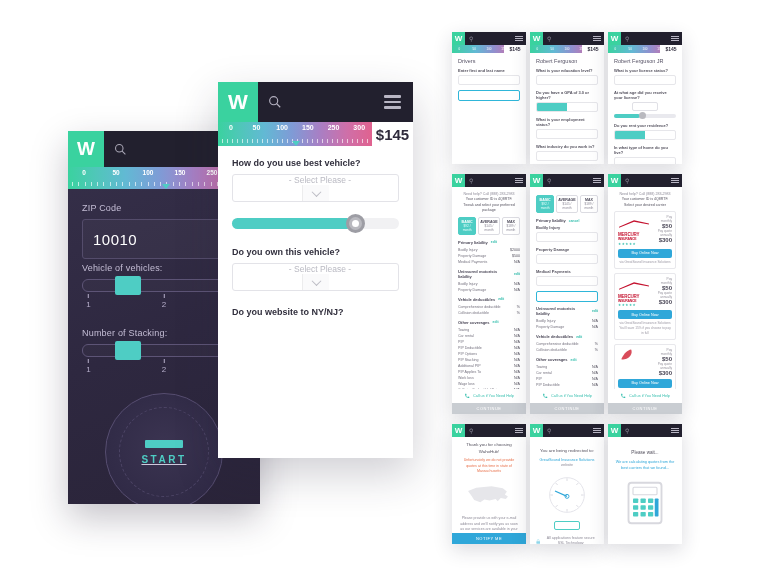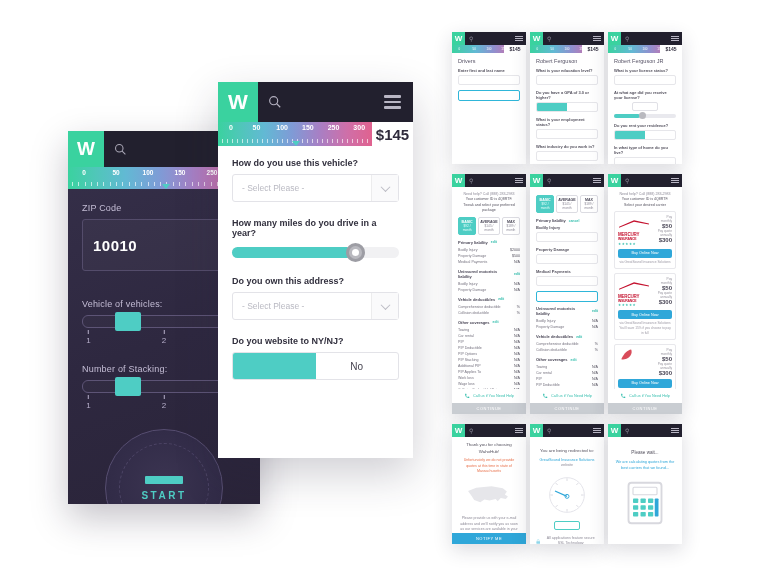--- a/index.html
+++ b/index.html
@@ -34,30 +34,30 @@
   }
   #dark-panel .appbar{height:36px;}
   #dark-panel .logo-sq{width:36px;height:36px;font-size:19px;}
   #dark-panel .ruler{height:22px;}
   #dark-panel .ruler .nums{font-size:6.5px;}
   #dark-panel .ticks i{height:4px;}
   .dp-body{padding:14px 14px 0 14px;color:#cfc9dd;}
   .dp-label{font-size:9px;color:#c3bcd4;margin-bottom:6px;letter-spacing:.2px;}
   .zip-input{
     height:30px;border:1px solid #544c6b;border-radius:3px;background:rgba(255,255,255,.03);
-    display:flex;align-items:center;padding:10px 10px;color:#fff;font-size:15px;font-weight:bold;
-    letter-spacing:.5px;margin-bottom:28px;
+    display:flex;align-items:center;padding:4px 10px;color:#fff;font-size:15px;font-weight:normal;
+    letter-spacing:.5px;margin-bottom:4px;
   }
   .slider-blk{margin-bottom:14px;}
   .track{position:relative;height:11px;border:1px solid #5d5476;border-radius:6px;background:rgba(255,255,255,.02);margin:4px 0 2px;}
   .knob{position:absolute;top:-4px;width:26px;height:19px;background:#4ecdc4;border-radius:2px;}
   .scale{position:relative;height:20px;margin-top:2px;}
   .scale .s{position:absolute;transform:translateX(-50%);text-align:center;font-size:8px;color:#b7afcb;}
   .scale .s i{display:block;width:1px;height:4px;background:#b7afcb;margin:0 auto 2px;}
-  .start-wrap{display:flex;justify-content:center;margin-top:6px;}
+  .start-wrap{display:flex;justify-content:center;margin-top:6px;text-decoration:underline;}
   .start-circle{
     width:116px;height:116px;border-radius:50%;
     border:1px solid #564d70;
     background:radial-gradient(circle at 50% 45%,#3b3451 0%,#322c48 60%,#2d2742 100%);
     display:flex;flex-direction:column;align-items:center;justify-content:center;
   }
   .start-inner{width:88px;height:88px;border-radius:50%;border:1px dashed #4c4465;display:flex;flex-direction:column;align-items:center;justify-content:center;}
   .start-dash{width:38px;height:8px;background:#4ecdc4;border-radius:1px;margin-bottom:6px;}
   .start-txt{color:#4ecdc4;font-size:10px;font-weight:bold;letter-spacing:2.5px;}
 
@@ -71,21 +71,21 @@
   #form-card .ruler{height:24px;width:154px;}
   #form-card .ruler .nums{font-size:7px;}
   #form-card .ticks i{height:4px;}
   .ruler-row{display:flex;align-items:stretch;}
   .price{flex:1;display:flex;align-items:center;justify-content:center;font-size:15px;font-weight:bold;color:#2f2b3c;background:#fff;}
   .fc-body{padding:12px 14px 0 14px;}
   .car-title{font-size:14px;color:#3b3747;margin:4px 0 14px;}
   .q{font-size:9px;font-weight:bold;color:#32303e;margin-bottom:6px;}
   .sel{
     height:26px;border:1px solid #e3e3e8;border-radius:3px;display:flex;align-items:center;
-    justify-content:space-between;margin-bottom:16px;background:#fff;
+    justify-content:space-between;margin-bottom:16px;background:#fff;flex-direction:column;
   }
   .sel span{font-size:8.5px;color:#b9b9c2;padding-left:9px;}
   .caret{width:26px;height:100%;border-left:1px solid #ececed;background:#fafafb;display:flex;align-items:center;justify-content:center;}
   .caret i{width:6px;height:6px;border-right:1.4px solid #bcbcc4;border-bottom:1.4px solid #bcbcc4;transform:rotate(45deg) translate(-1px,-1px);}
   .tip{display:flex;justify-content:flex-end;}
   .tip b{
     display:inline-block;border:1px solid #dedee3;border-radius:3px;background:#fff;
     font-size:10px;color:#4b4757;padding:3px 9px;font-weight:normal;position:relative;
   }
   .tip b:after{content:"";position:absolute;left:50%;bottom:-4px;margin-left:-4px;width:7px;height:7px;background:#fff;border-right:1px solid #dedee3;border-bottom:1px solid #dedee3;transform:rotate(45deg);}
@@ -311,47 +311,42 @@
             <i></i>
             <i></i>
         </div>
         <div class="marker" style="left:48%;border-top:5px solid #4ecdc4;bottom:0;"></div>
       </div>
       <div class="price">$145</div>
     </div>
 
     <div class="fc-body">
 
-      <div class="q">How do you use this vehicle?</div>
+      <div class="q">How do you use best vehicle?</div>
       <div class="sel">
         <span>- Select Please -</span>
         <div class="caret">
             <i></i>
           </div>
       </div>
 
-      <div class="q">How many miles do you drive in  a year?</div>
       <div class="mslider">
         <div class="mfill" style="width:72%;"></div>
         <div class="mthumb" style="left:68%;"></div>
       </div>
 
-      <div class="q">Do you own this address?</div>
+      <div class="q">Do you own this vehicle?</div>
       <div class="sel">
         <span>- Select Please -</span>
         <div class="caret">
             <i></i>
           </div>
       </div>
 
       <div class="q">Do you website to NY/NJ?</div>
-      <div class="toggle">
-        <div class="on"></div>
-        <div class="off">No</div>
-      </div>
     </div>
   </div>
 
   <div class="thumb" style="left:452px;top:32px;width:74px;height:132px;">
     <div class="tbar">
       <div class="tlogo">W</div>
       <div class="tsearch">⚲</div>
       <div class="thamb">
           <i></i>
           <i></i>

